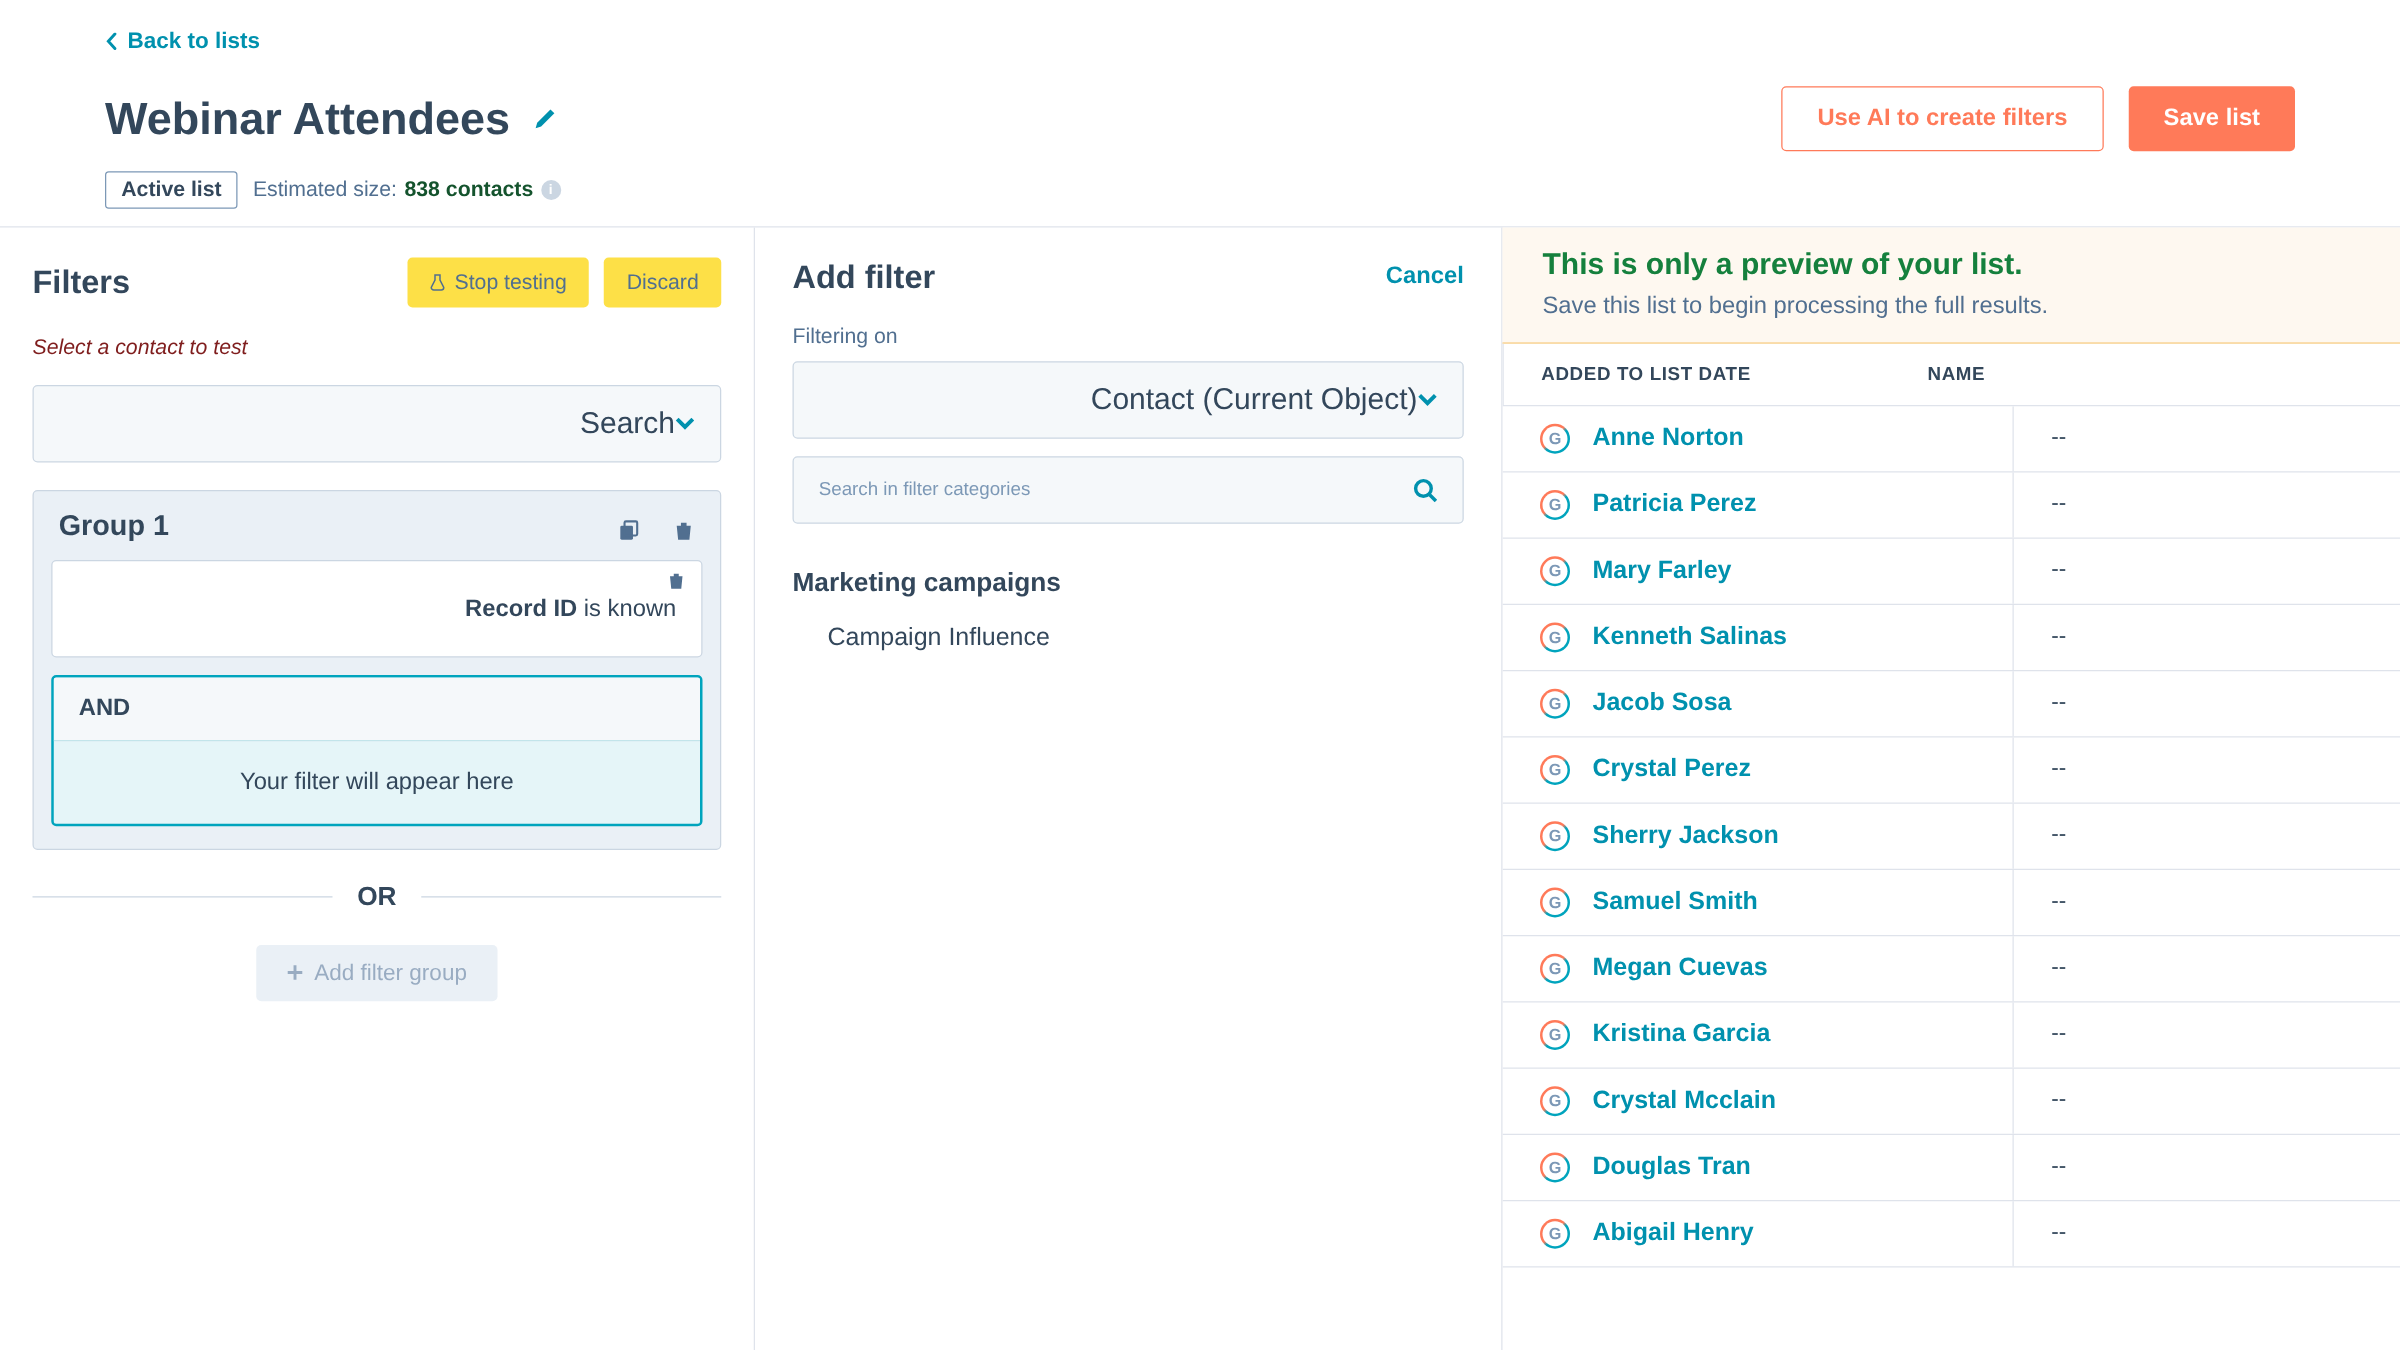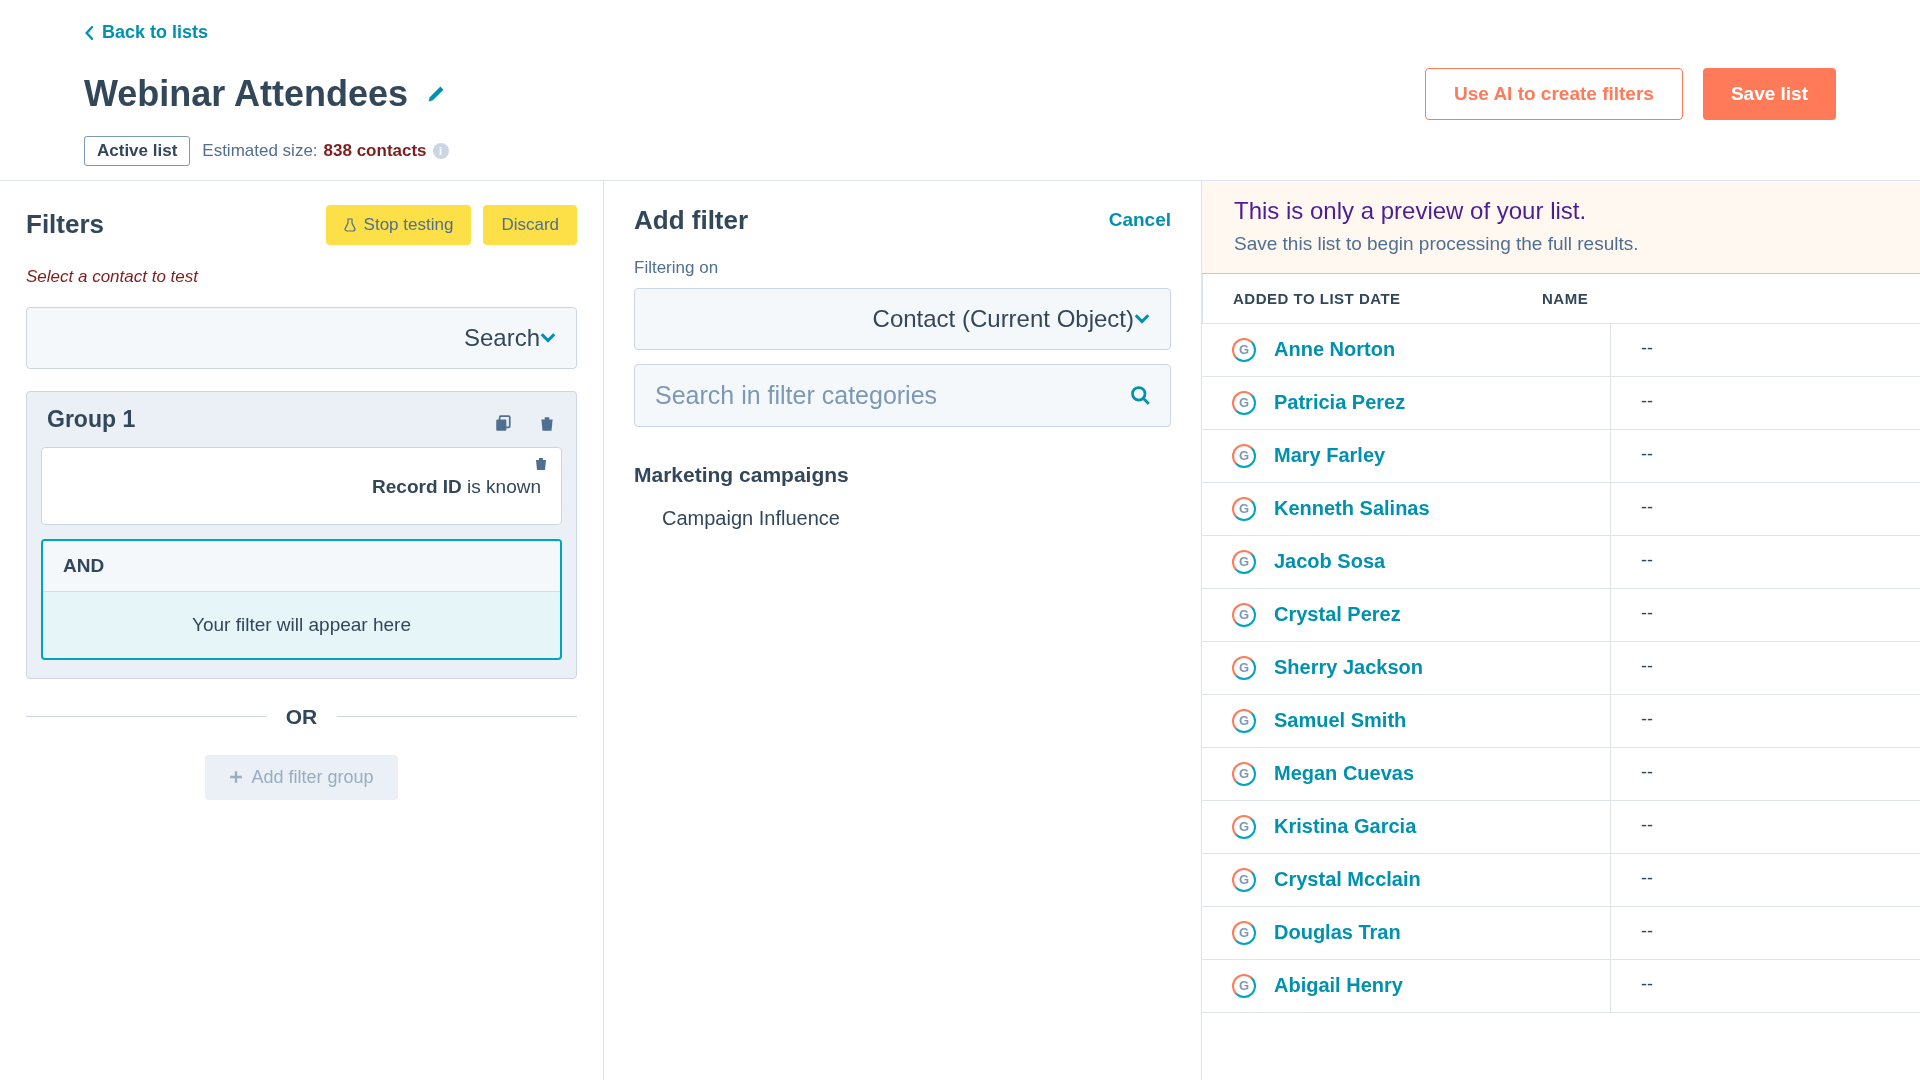--- a/index.html
+++ b/index.html
@@ -71,21 +71,21 @@
   font-size: 17px;
   color: #33475b;
 }
 .estimate {
   font-size: 17px;
   color: #516f90;
   display: inline-flex;
   align-items: center;
   gap: 6px;
 }
-.estimate .b { font-weight: 700; color: #7f1d1d; }
+.estimate .b { font-weight: 700; color: #14532d; }
 .info-icon {
   width: 16px; height: 16px;
   border-radius: 50%;
   background: #cbd6e2;
   display: inline-flex;
   align-items: center;
   justify-content: center;
   font-size: 11px;
   font-weight: 700;
   color: #fff;
@@ -237,40 +237,40 @@
   color: #33475b;
   display: flex;
   justify-content: space-between;
   align-items: center;
   margin-top: 14px;
 }
 .search-input input {
   background: transparent;
   border: none;
   outline: none;
-  font-size: 25px;
+  font-size: 15px;
   color: #33475b;
   flex: 1;
 }
 .search-input input::placeholder { color: #7c98b6; }
 .search-icon { color: #0091ae; }
 .cat-head { font-weight: 800; font-size: 21px; color: #33475b; margin-top: 36px; }
 .cat-item { font-size: 20px; color: #33475b; padding: 20px 0 0 28px; cursor: pointer; }
 
 .col-right {
   flex: 1;
   display: flex;
   flex-direction: column;
 }
 .banner {
   background: #fef8f0;
   border-bottom: 1px solid #f5c26b;
   padding: 16px 32px 18px 32px;
 }
-.banner h3 { font-size: 24px; font-weight: 400; color: #4c1d95; }
+.banner h3 { font-size: 24px; font-weight: 700; color: #15803d; }
 .banner p { font-size: 19px; color: #516f90; margin-top: 8px; }
 .table-head {
   display: flex;
   border-bottom: 1px solid #dfe3eb;
   background: #fff;
 }
 .th {
   padding: 16px 30px;
   font-size: 15px;
   font-weight: 800;

